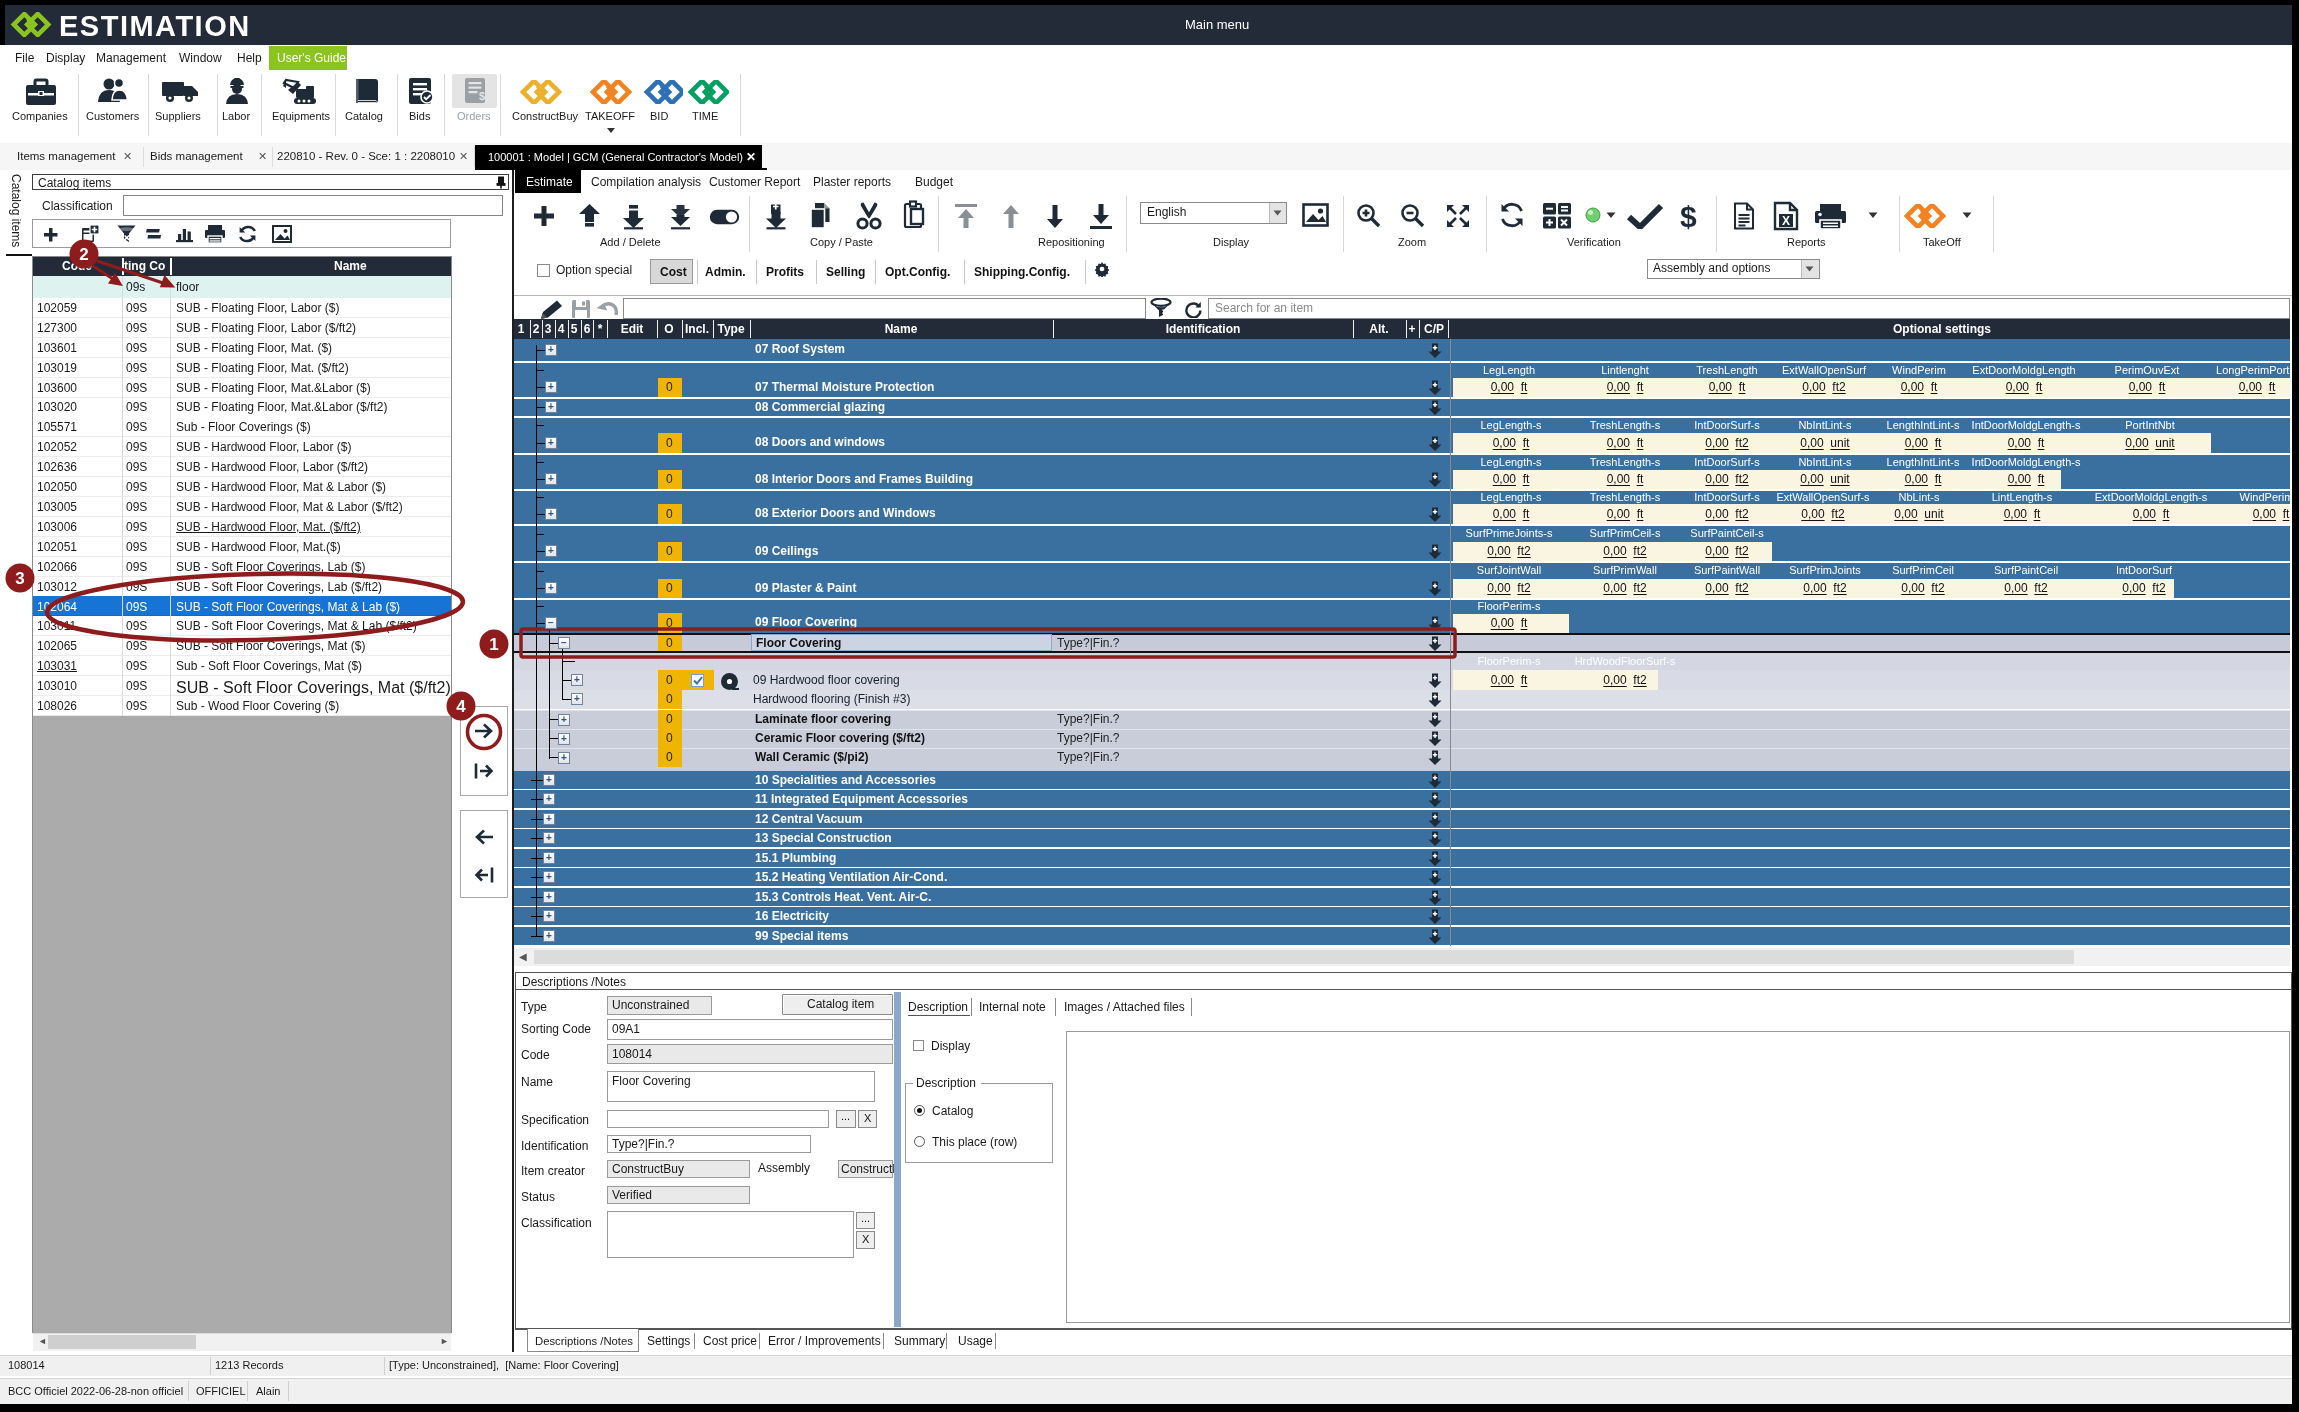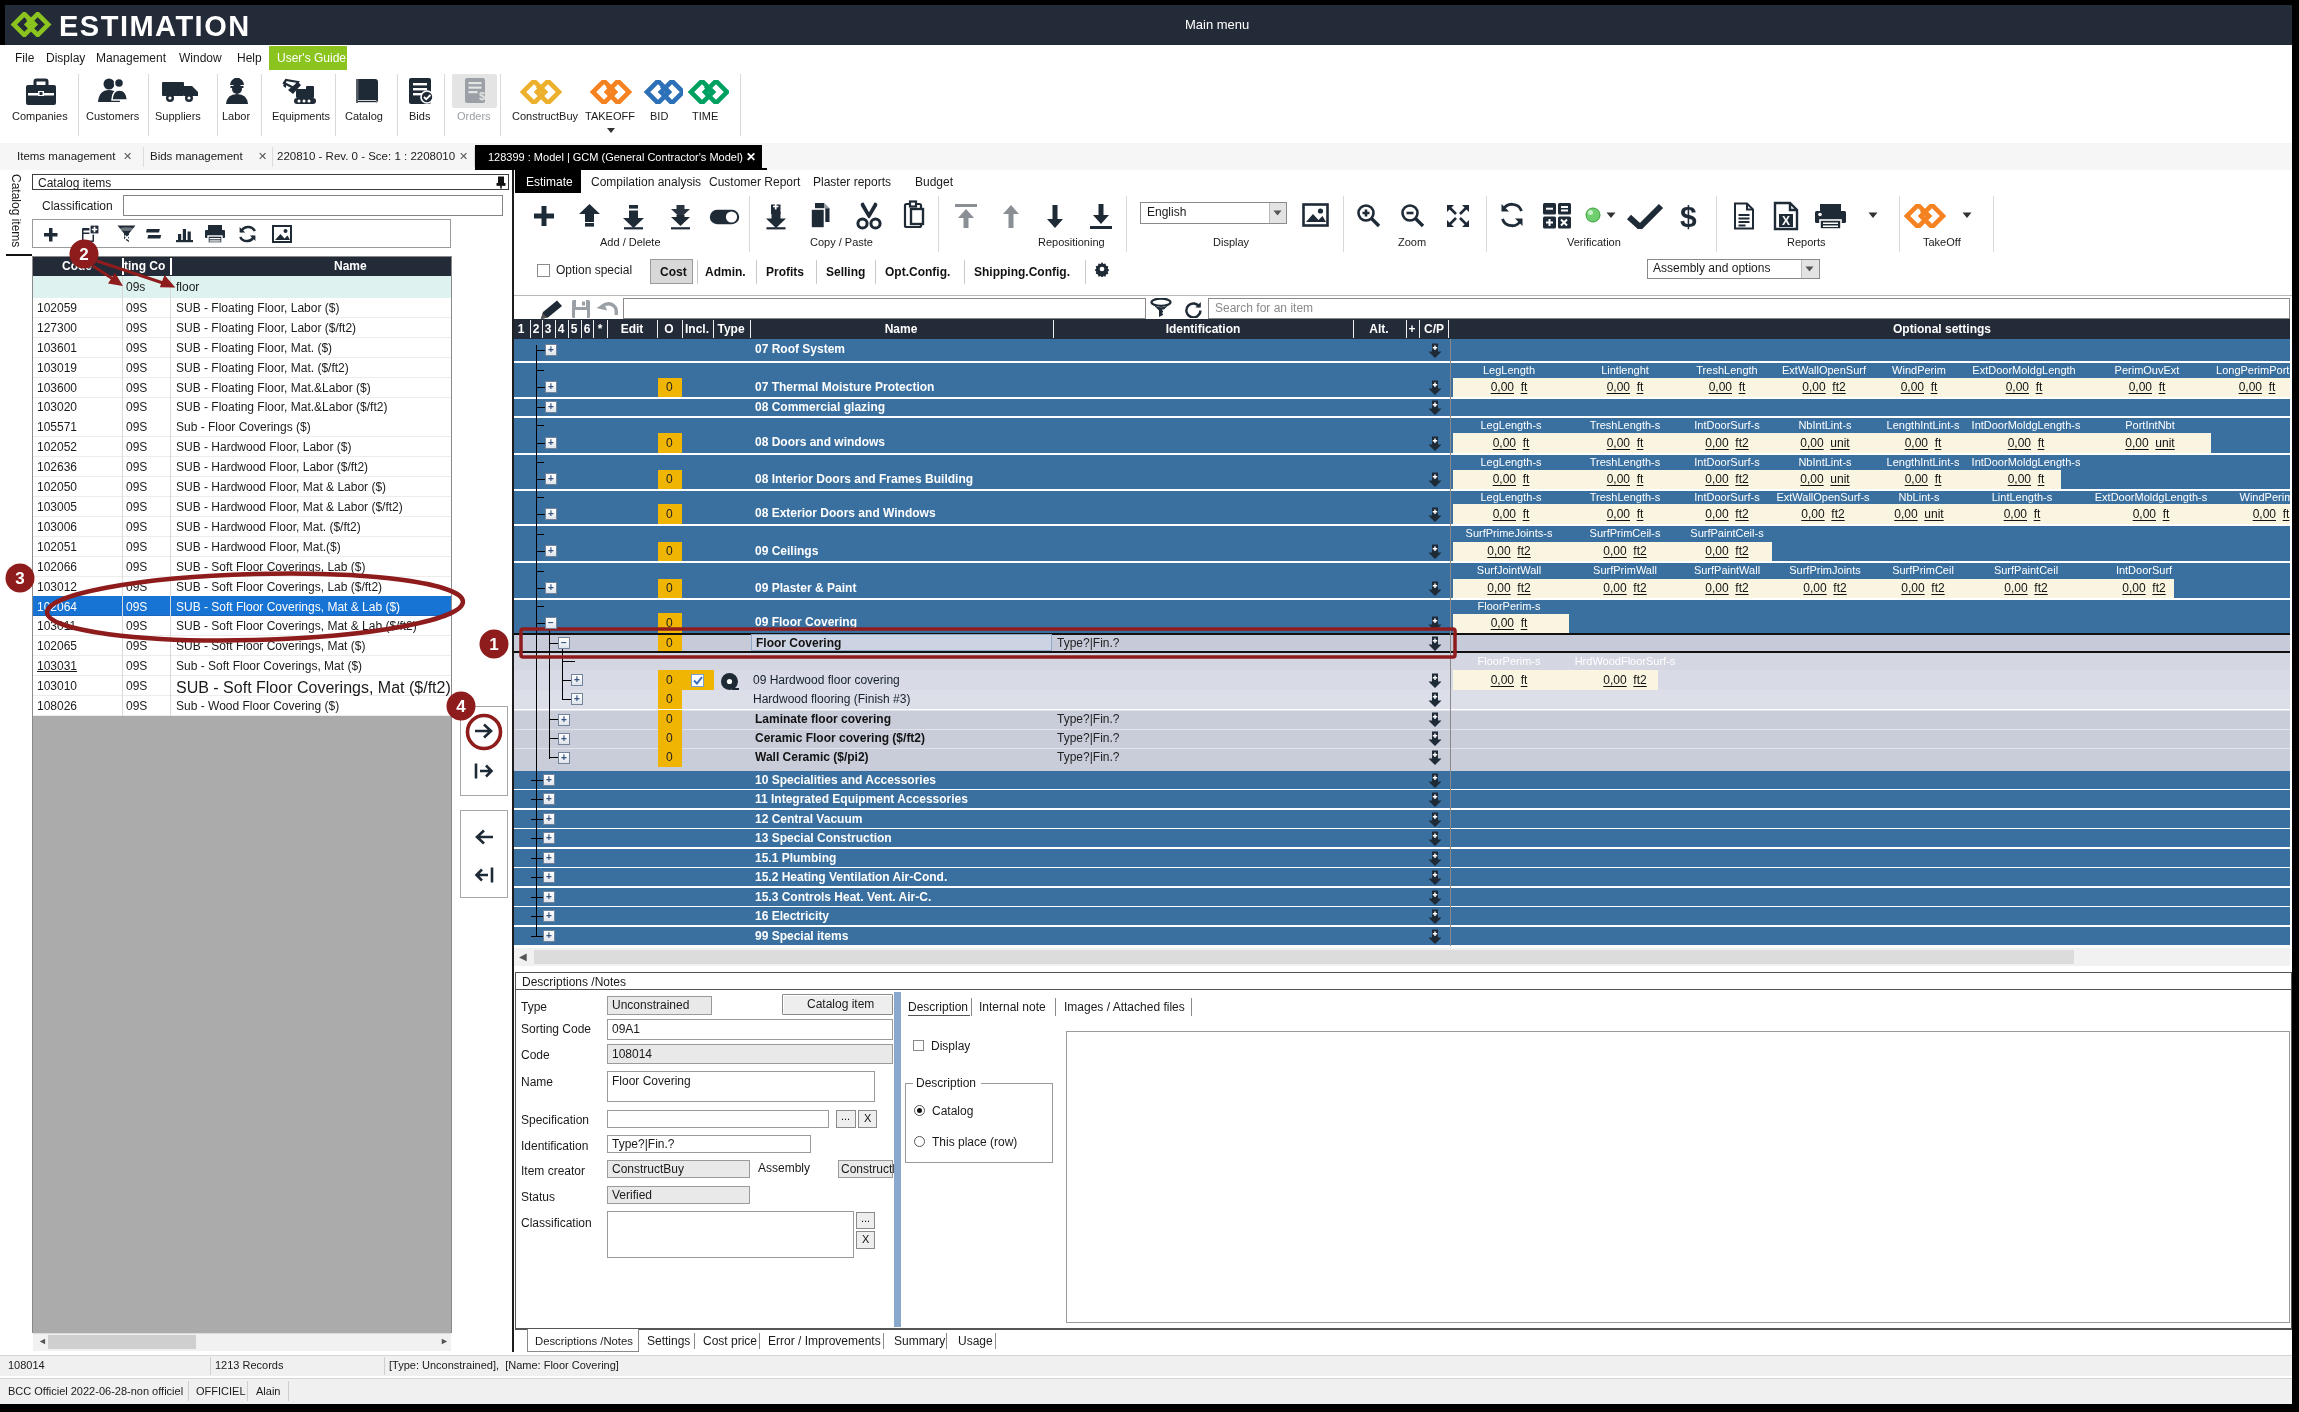--- a/index.html
+++ b/index.html
@@ -164,21 +164,21 @@
 <div class="ab" style="left:17px;top:150px;font-size:11.5px;color:#1a1a1a;">Items management</div>
 <div class="ab" style="left:123px;top:150px;font-size:11px;color:#555;">✕</div>
 <div class="ab" style="left:150px;top:150px;font-size:11.5px;color:#1a1a1a;">Bids management</div>
 <div class="ab" style="left:258px;top:150px;font-size:11px;color:#555;">✕</div>
 <div class="ab" style="left:277px;top:150px;font-size:11.5px;color:#1a1a1a;">220810 - Rev. 0 - Sce: 1 : 2208010</div>
 <div class="ab" style="left:459px;top:150px;font-size:11px;color:#555;">✕</div>
 <div class="ab " style="left:143px;top:147px;width:1px;height:20px;background:#dcdcdc;"></div>
 <div class="ab " style="left:272px;top:147px;width:1px;height:20px;background:#dcdcdc;"></div>
 <div class="ab " style="left:474px;top:147px;width:1px;height:20px;background:#dcdcdc;"></div>
 <div class="ab " style="left:475px;top:145px;width:287px;height:25px;background:#000;"></div>
-<div class="ab" style="left:488px;top:151px;font-size:11px;color:#fff;">128399 : Model | GCM (General Contractor's Model)</div>
+<div class="ab" style="left:488px;top:151px;font-size:11px;color:#fff;">100001 : Model | GCM (General Contractor's Model)</div>
 <div class="ab" style="left:746px;top:150px;font-size:12px;color:#fff;font-weight:bold;">✕</div>
 <div class="ab" style="left:9px;top:174px;font-size:12px;color:#1a1a1a;writing-mode:vertical-lr;height:80px;">Catalog items</div>
 <div class="ab " style="left:6px;top:254px;width:26px;height:2px;background:#111;"></div>
 <div class="ab " style="left:32px;top:174px;width:477px;height:16px;background:#fff;border:1px solid #3c3c3c;"></div>
 <div class="ab" style="left:38px;top:176px;font-size:12px;color:#1a1a1a;">Catalog items</div>
 <svg class="ab" style="left:495px;top:176px;" width="12" height="13" viewBox="0 0 12 13">
       <g stroke="#111" fill="#111">
         <rect x="3.5" y="1" width="5" height="6.5"></rect>
         <rect x="2" y="7.5" width="8" height="1.8"></rect>
         <path d="M6 9 v3.5" stroke-width="1.6"></path>
@@ -294,21 +294,21 @@
 <div class="ab" style="left:37px;top:480px;font-size:12px;color:#1a1a1a;">102050</div>
 <div class="ab" style="left:126px;top:480px;font-size:12px;color:#1a1a1a;">09S</div>
 <div class="ab" style="left:176px;top:480px;font-size:12px;color:#1a1a1a;white-space:nowrap;">SUB - Hardwood Floor, Mat &amp; Labor ($)</div>
 <div class="ab " style="left:33px;top:497px;width:418px;height:20px;background:#fff;border-bottom:1px solid #ececec;"></div>
 <div class="ab" style="left:37px;top:500px;font-size:12px;color:#1a1a1a;">103005</div>
 <div class="ab" style="left:126px;top:500px;font-size:12px;color:#1a1a1a;">09S</div>
 <div class="ab" style="left:176px;top:500px;font-size:12px;color:#1a1a1a;white-space:nowrap;">SUB - Hardwood Floor, Mat &amp; Labor ($/ft2)</div>
 <div class="ab " style="left:33px;top:517px;width:418px;height:20px;background:#fff;border-bottom:1px solid #ececec;"></div>
 <div class="ab" style="left:37px;top:520px;font-size:12px;color:#1a1a1a;">103006</div>
 <div class="ab" style="left:126px;top:520px;font-size:12px;color:#1a1a1a;">09S</div>
-<div class="ab" style="left:176px;top:520px;font-size:12px;color:#1a1a1a;white-space:nowrap;">SUB - Hardwood Floor, Mat. ($/ft2)</div>
+<div class="ab" style="left:176px;top:520px;font-size:12px;color:#1a1a1a;white-space:nowrap;text-decoration:underline;">SUB - Hardwood Floor, Mat. ($/ft2)</div>
 <div class="ab " style="left:33px;top:537px;width:418px;height:20px;background:#fff;border-bottom:1px solid #ececec;"></div>
 <div class="ab" style="left:37px;top:540px;font-size:12px;color:#1a1a1a;">102051</div>
 <div class="ab" style="left:126px;top:540px;font-size:12px;color:#1a1a1a;">09S</div>
 <div class="ab" style="left:176px;top:540px;font-size:12px;color:#1a1a1a;white-space:nowrap;">SUB - Hardwood Floor, Mat.($)</div>
 <div class="ab " style="left:33px;top:557px;width:418px;height:20px;background:#fff;border-bottom:1px solid #ececec;"></div>
 <div class="ab" style="left:37px;top:560px;font-size:12px;color:#1a1a1a;">102066</div>
 <div class="ab" style="left:126px;top:560px;font-size:12px;color:#1a1a1a;">09S</div>
 <div class="ab" style="left:176px;top:560px;font-size:12px;color:#1a1a1a;white-space:nowrap;">SUB - Soft Floor Coverings, Lab ($)</div>
 <div class="ab " style="left:33px;top:577px;width:418px;height:20px;background:#fff;border-bottom:1px solid #ececec;"></div>
 <div class="ab" style="left:37px;top:580px;font-size:12px;color:#1a1a1a;">103012</div>

